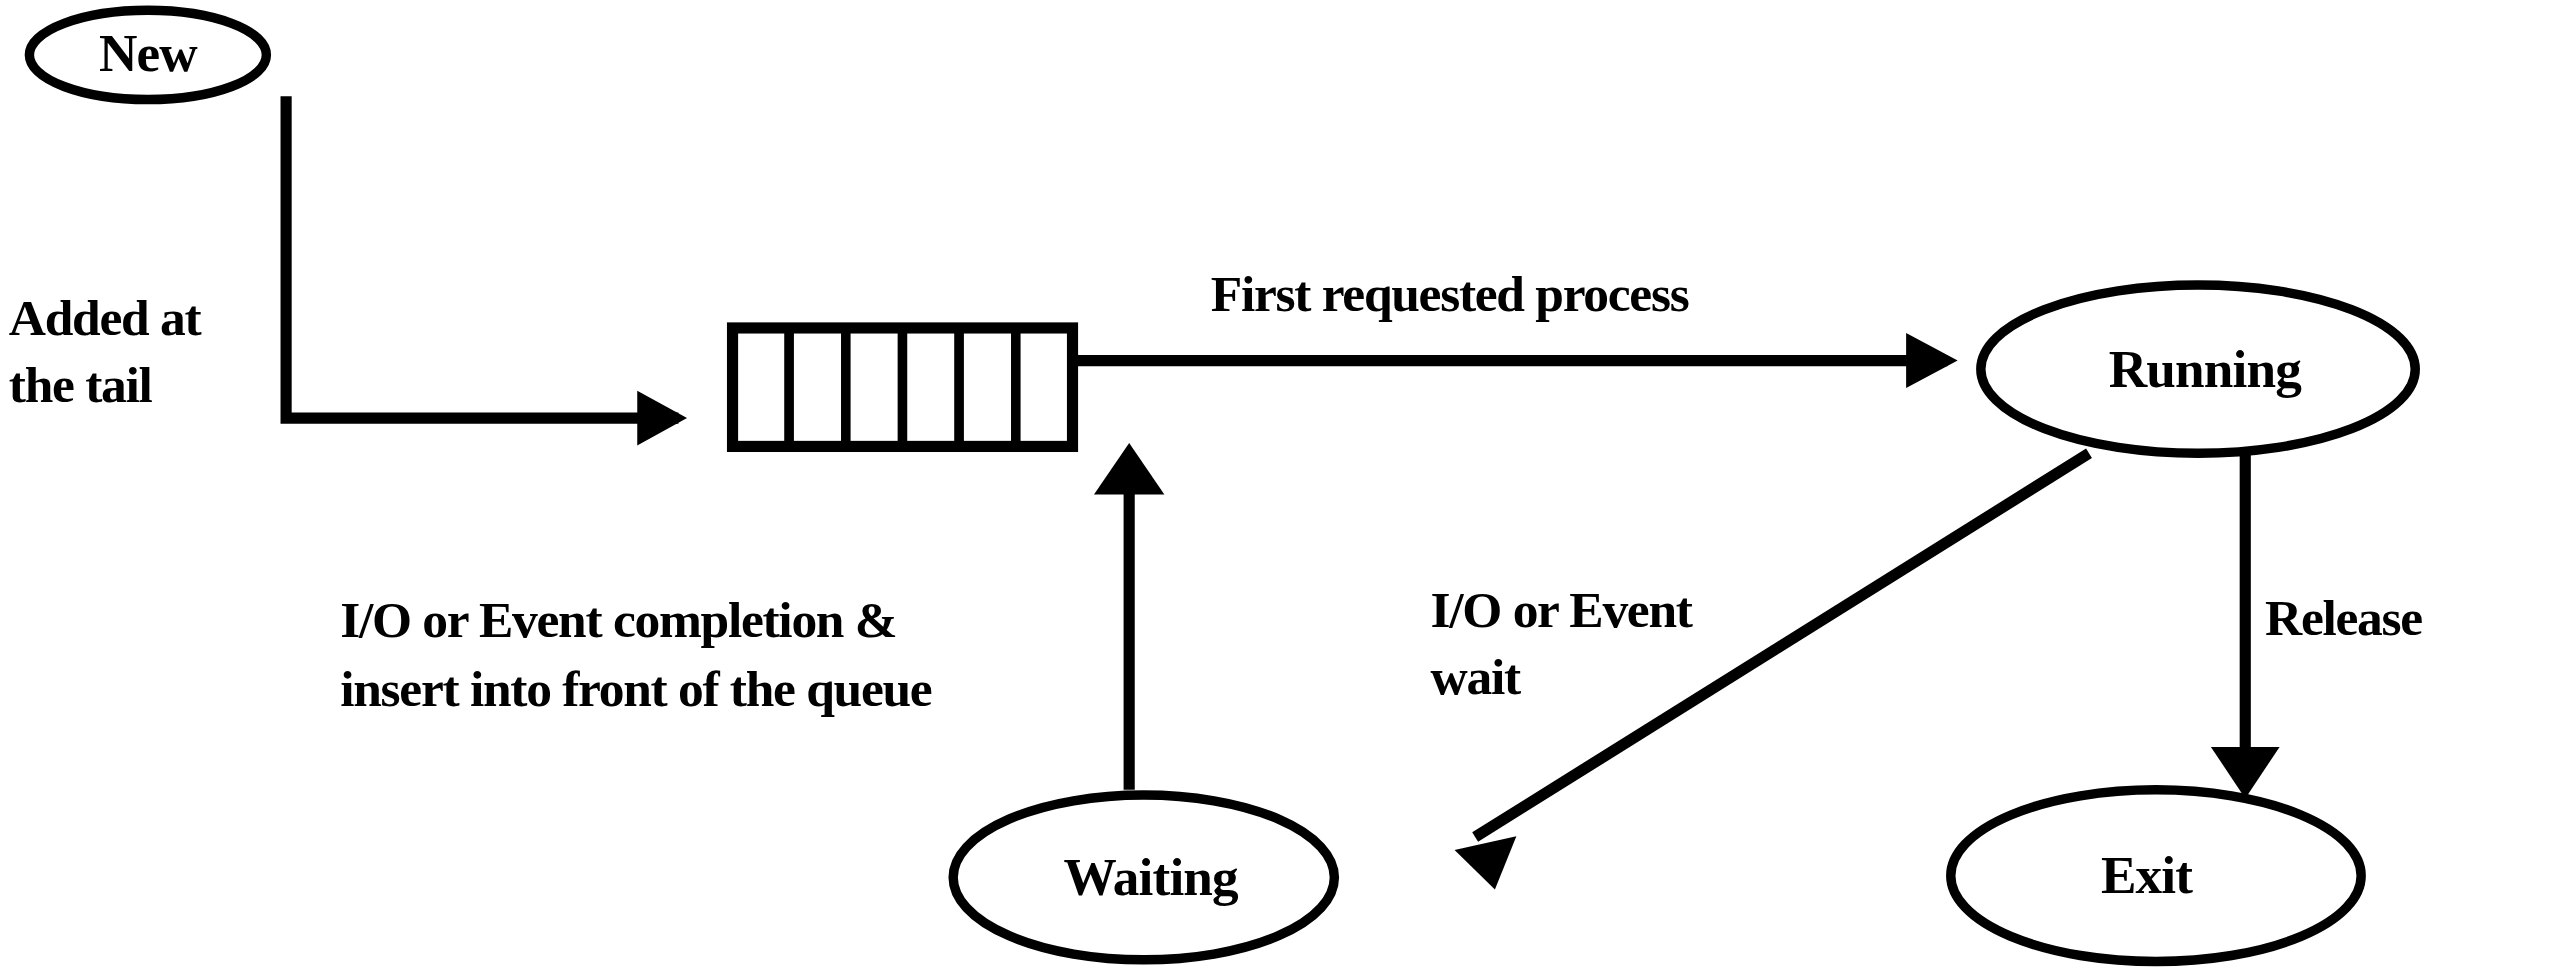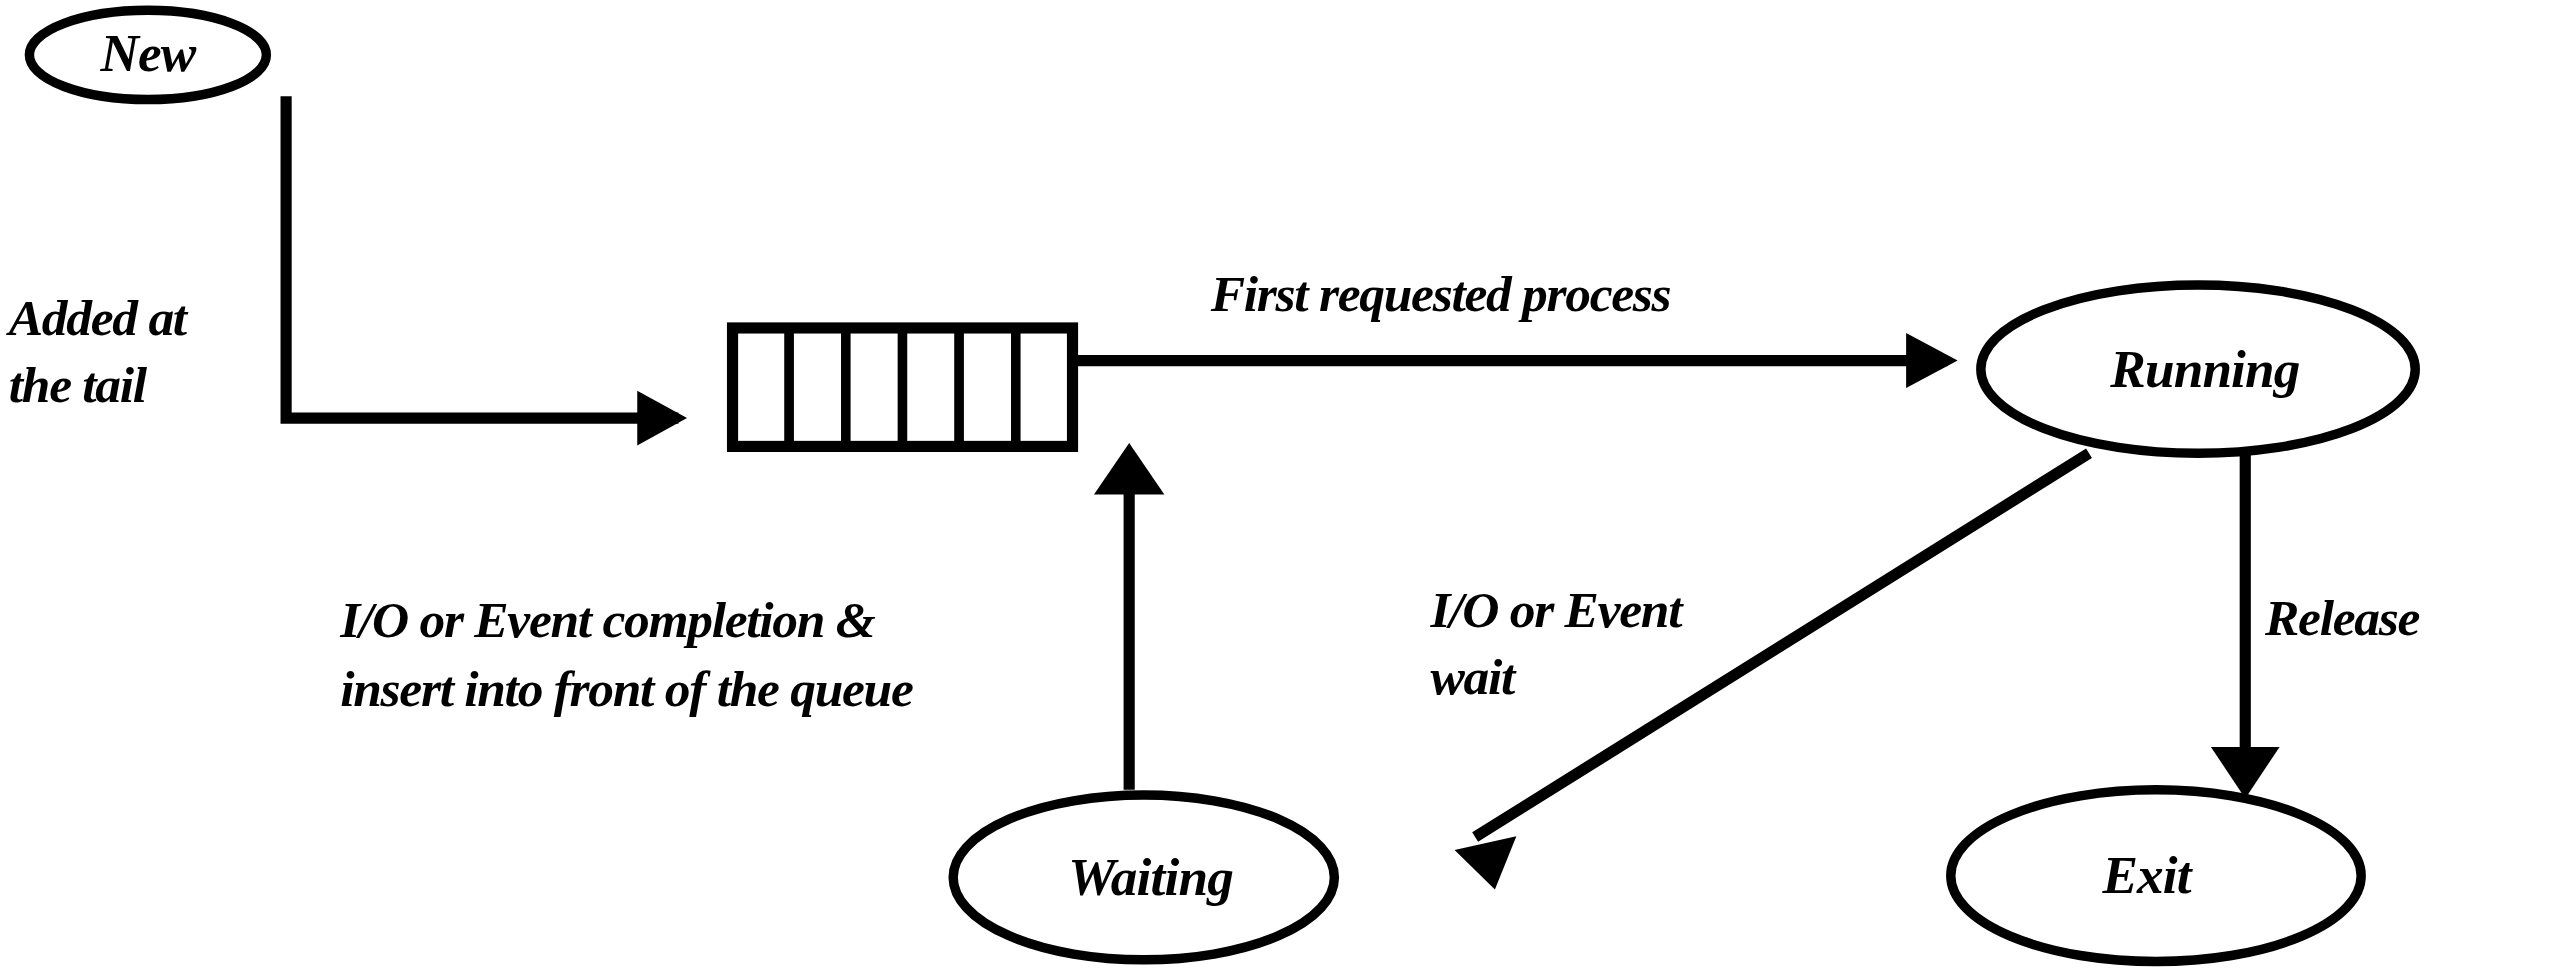--- a/index.html
+++ b/index.html
@@ -7,21 +7,20 @@
     padding: 0;
     background: #ffffff;
   }
   #canvas {
     position: relative;
     width: 2560px;
     height: 977px;
     background: #ffffff;
     overflow: hidden;
     font-family: "Liberation Serif", "DejaVu Serif", serif;
-    font-style: italic;
   }
   #diagram-svg {
     position: absolute;
     left: 0; top: 0;
     width: 2576px;
     height: 977px;
   }
   .node-label {
     font-family: "Liberation Serif", "DejaVu Serif", serif;
     font-weight: bold;

